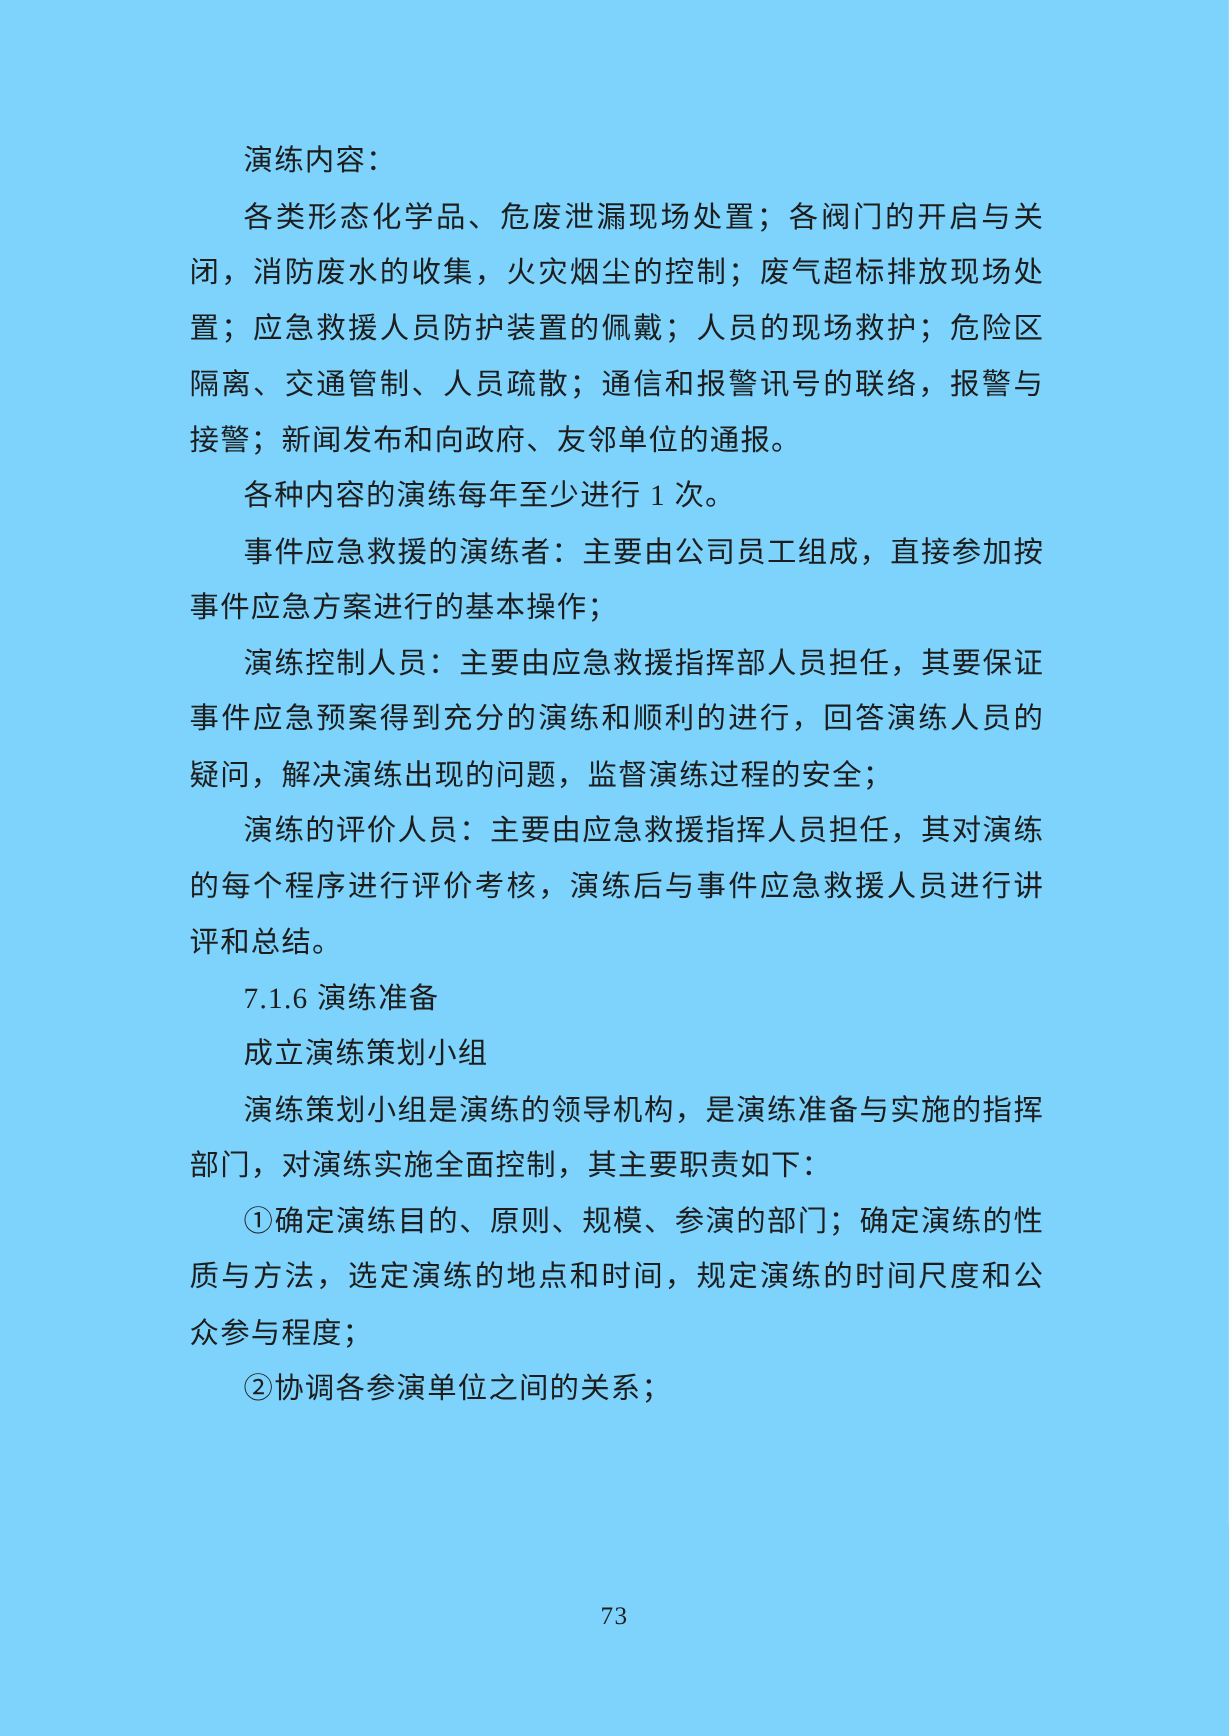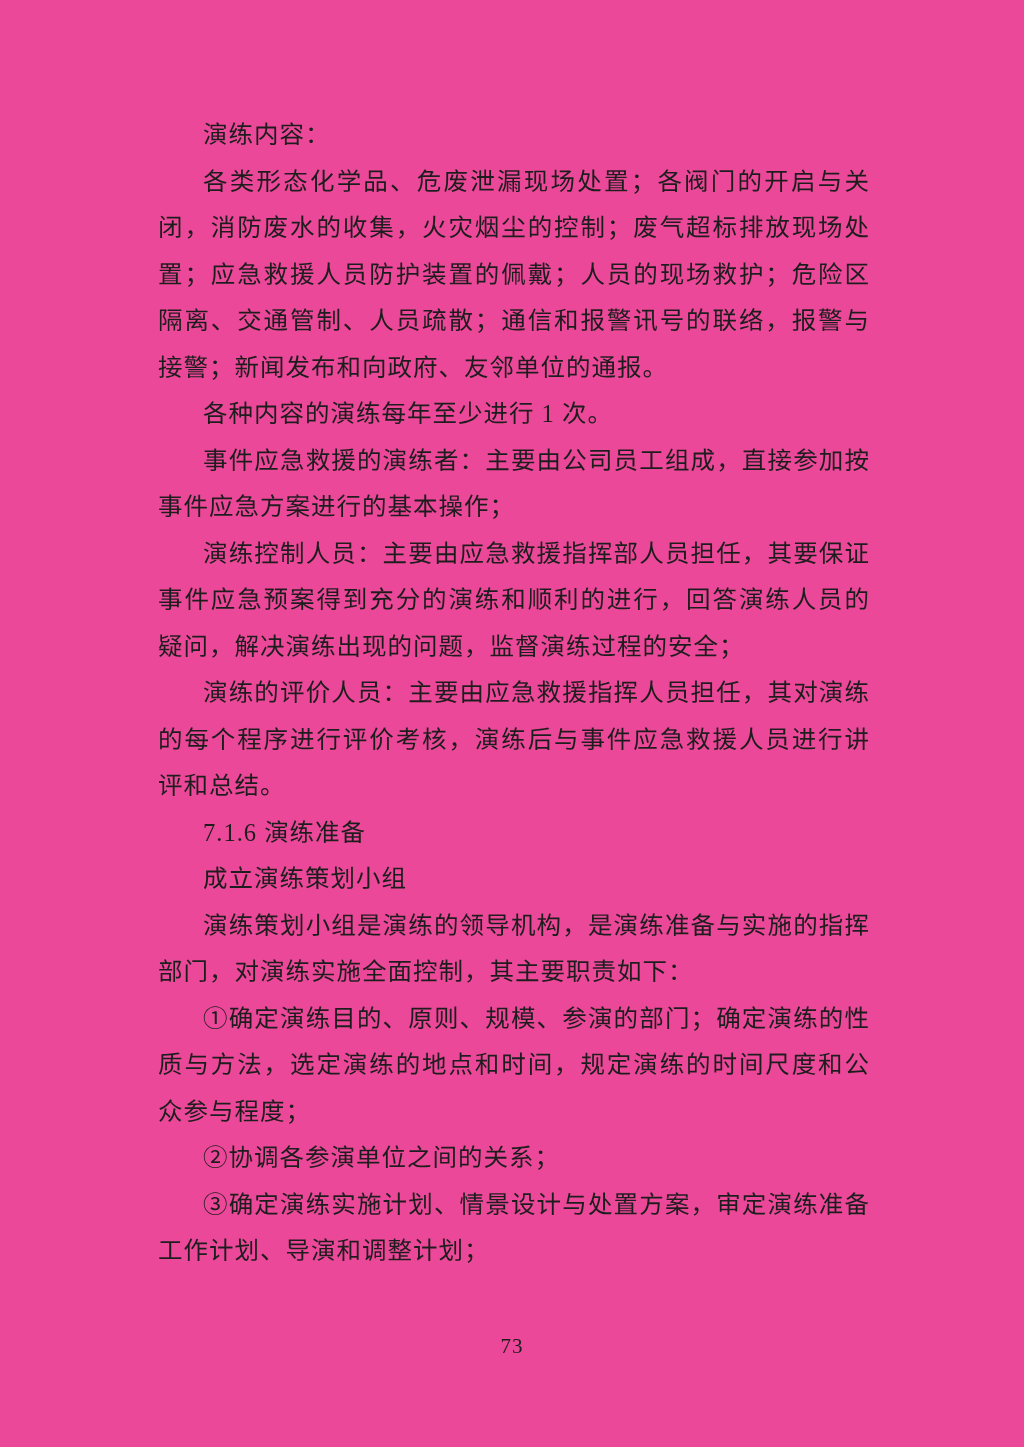--- a/index.html
+++ b/index.html
@@ -14,21 +14,21 @@
     overflow: hidden;
     font-family: "Liberation Serif", "DejaVu Serif", serif;
     color: #1d1d1d;
   }
   .page {
     position: absolute;
     left: 0;
     top: 0;
     width: 1024px;
     height: 1447px;
-    background: #ec4899;
+    background: #7dd3fc;
   }
   .content {
     position: absolute;
     left: 158px;
     top: 112px;
     width: 712px;
   }
   .para {
     margin: 0;
     padding: 0;
@@ -63,20 +63,19 @@
     <p class="para">各类形态化学品、危废泄漏现场处置；各阀门的开启与关闭，消防废水的收集，火灾烟尘的控制；废气超标排放现场处置；应急救援人员防护装置的佩戴；人员的现场救护；危险区隔离、交通管制、人员疏散；通信和报警讯号的联络，报警与接警；新闻发布和向政府、友邻单位的通报。</p>
     <p class="para">各种内容的演练每年至少进行 1 次。</p>
     <p class="para">事件应急救援的演练者：主要由公司员工组成，直接参加按事件应急方案进行的基本操作；</p>
     <p class="para">演练控制人员：主要由应急救援指挥部人员担任，其要保证事件应急预案得到充分的演练和顺利的进行，回答演练人员的疑问，解决演练出现的问题，监督演练过程的安全；</p>
     <p class="para">演练的评价人员：主要由应急救援指挥人员担任，其对演练的每个程序进行评价考核，演练后与事件应急救援人员进行讲评和总结。</p>
     <p class="para">7.1.6 演练准备</p>
     <p class="para">成立演练策划小组</p>
     <p class="para">演练策划小组是演练的领导机构，是演练准备与实施的指挥部门，对演练实施全面控制，其主要职责如下：</p>
     <p class="para">①确定演练目的、原则、规模、参演的部门；确定演练的性质与方法，选定演练的地点和时间，规定演练的时间尺度和公众参与程度；</p>
     <p class="para">②协调各参演单位之间的关系；</p>
-    <p class="para">③确定演练实施计划、情景设计与处置方案，审定演练准备工作计划、导演和调整计划；</p>
   </div>
 
   <div class="page-footer">
     <span class="page-number">73</span>
   </div>
 
 </div>
 
 </body></html>

